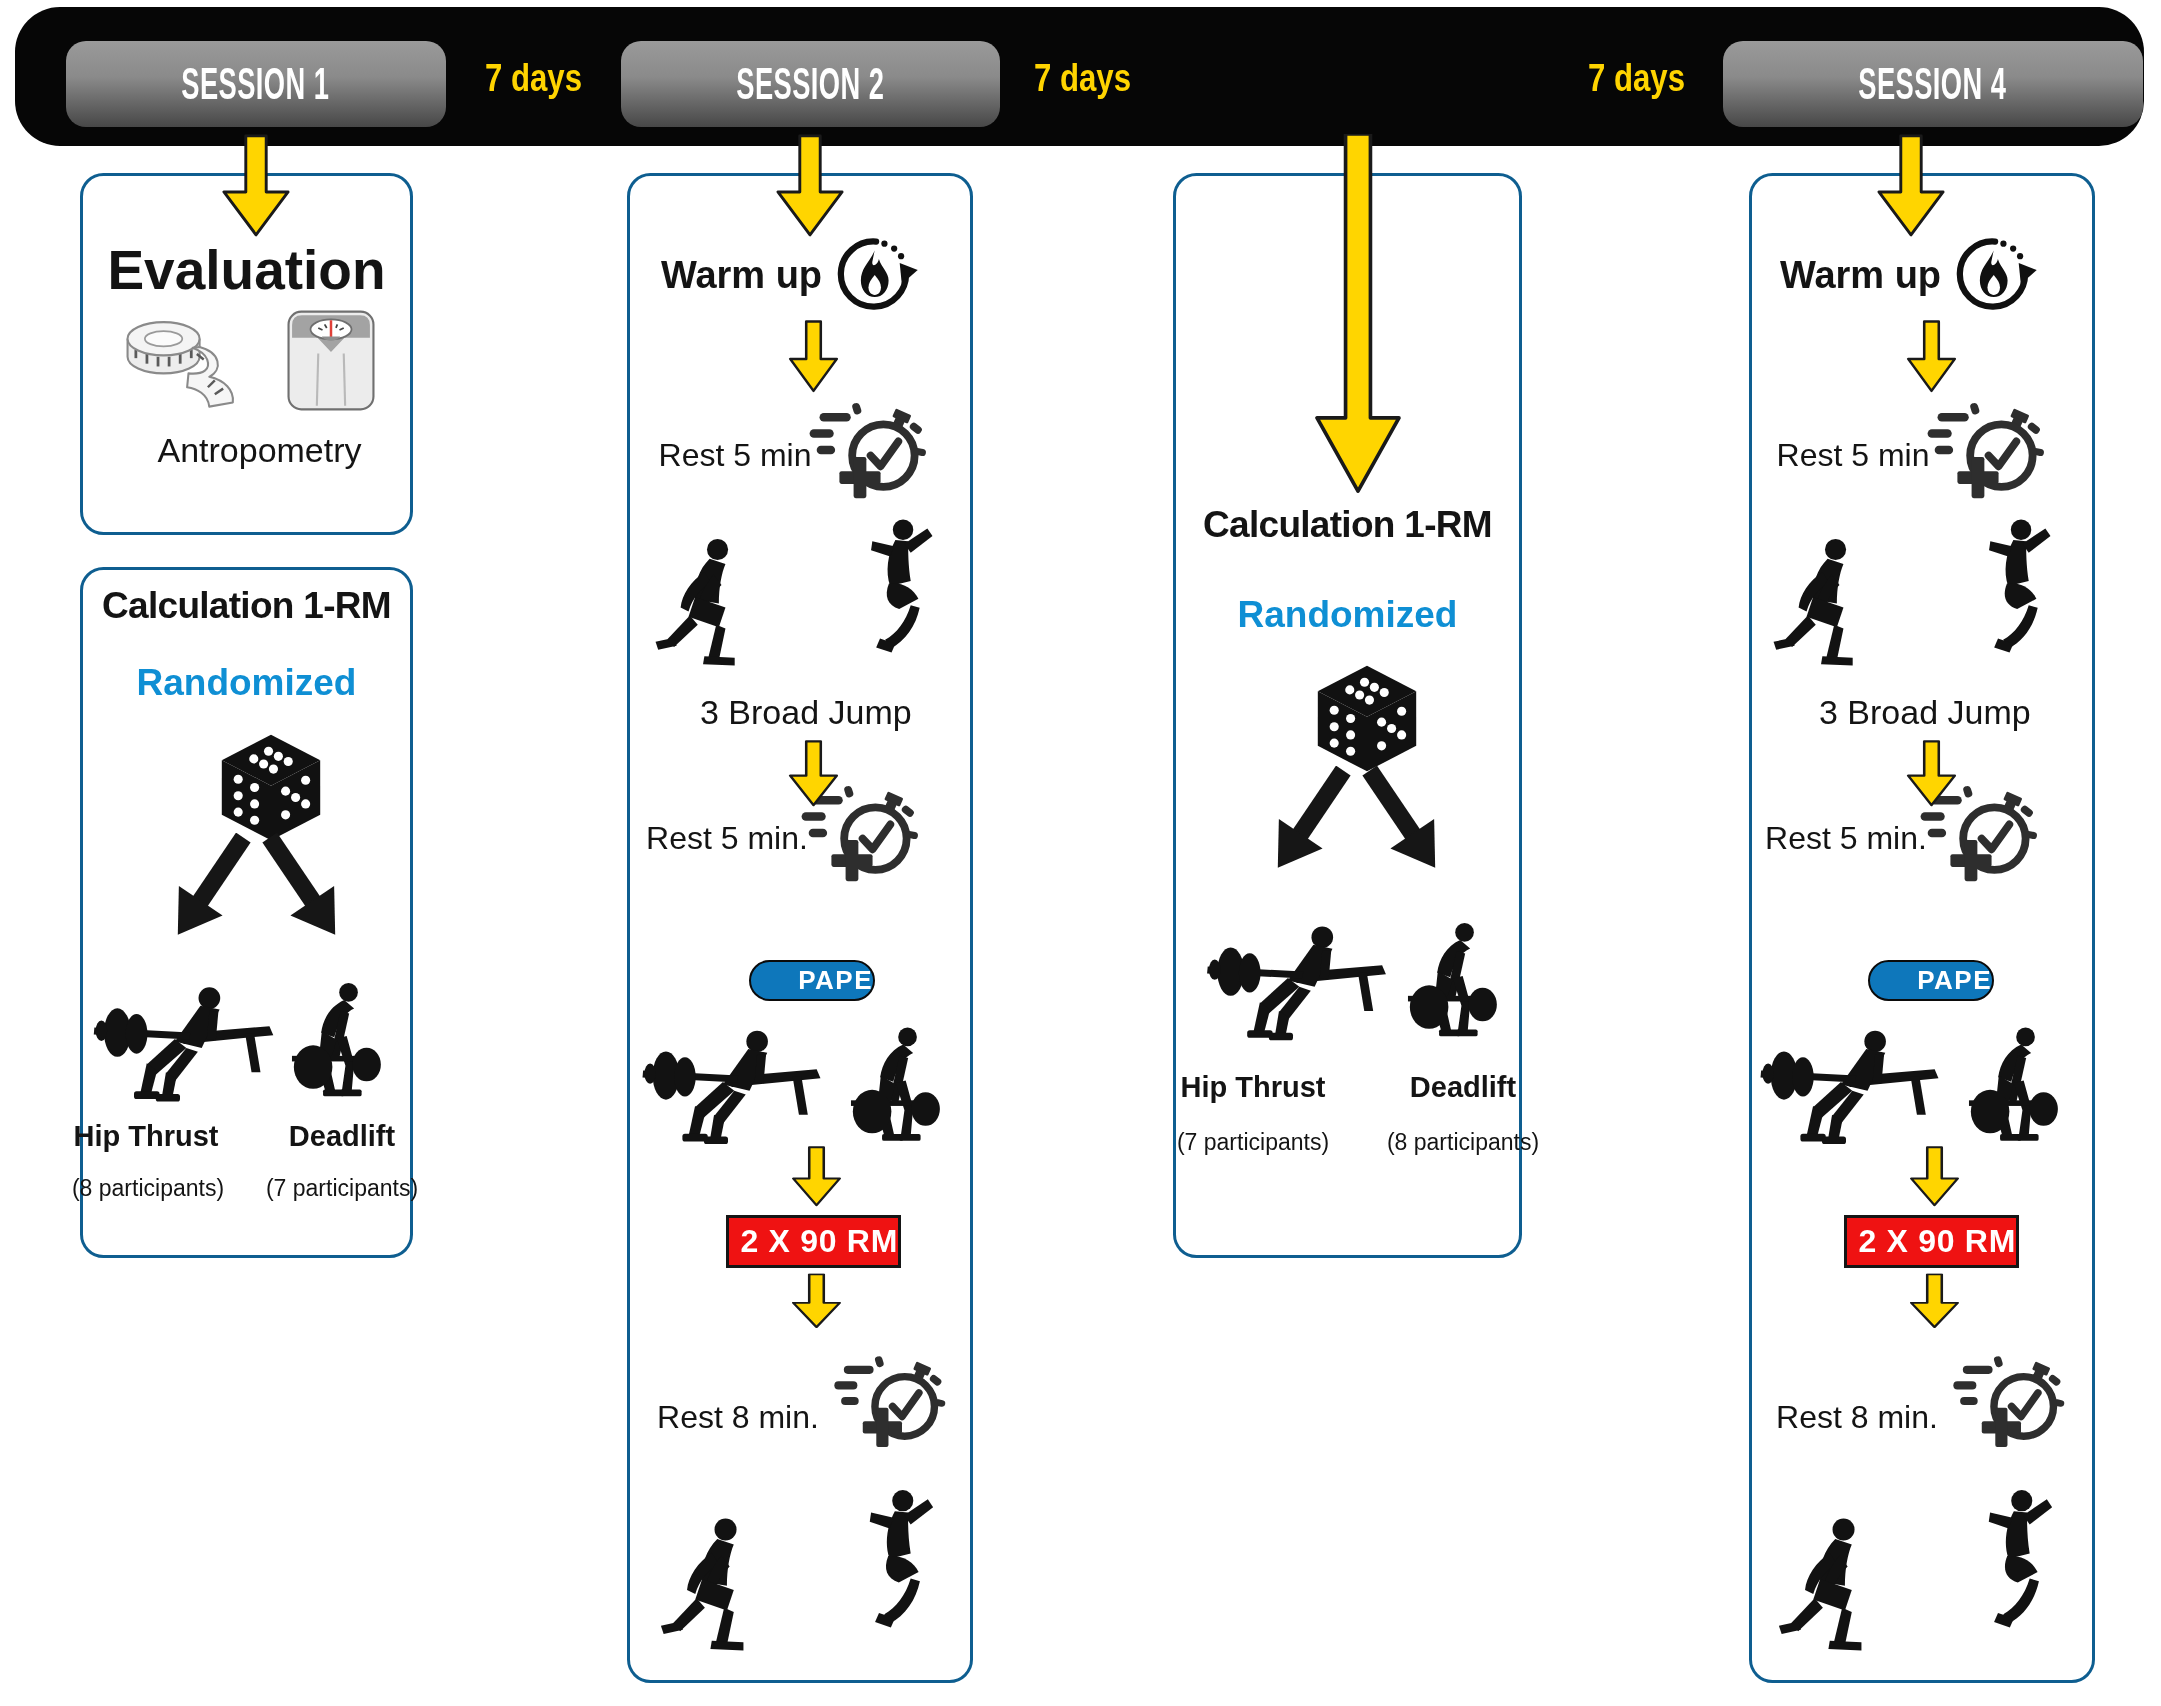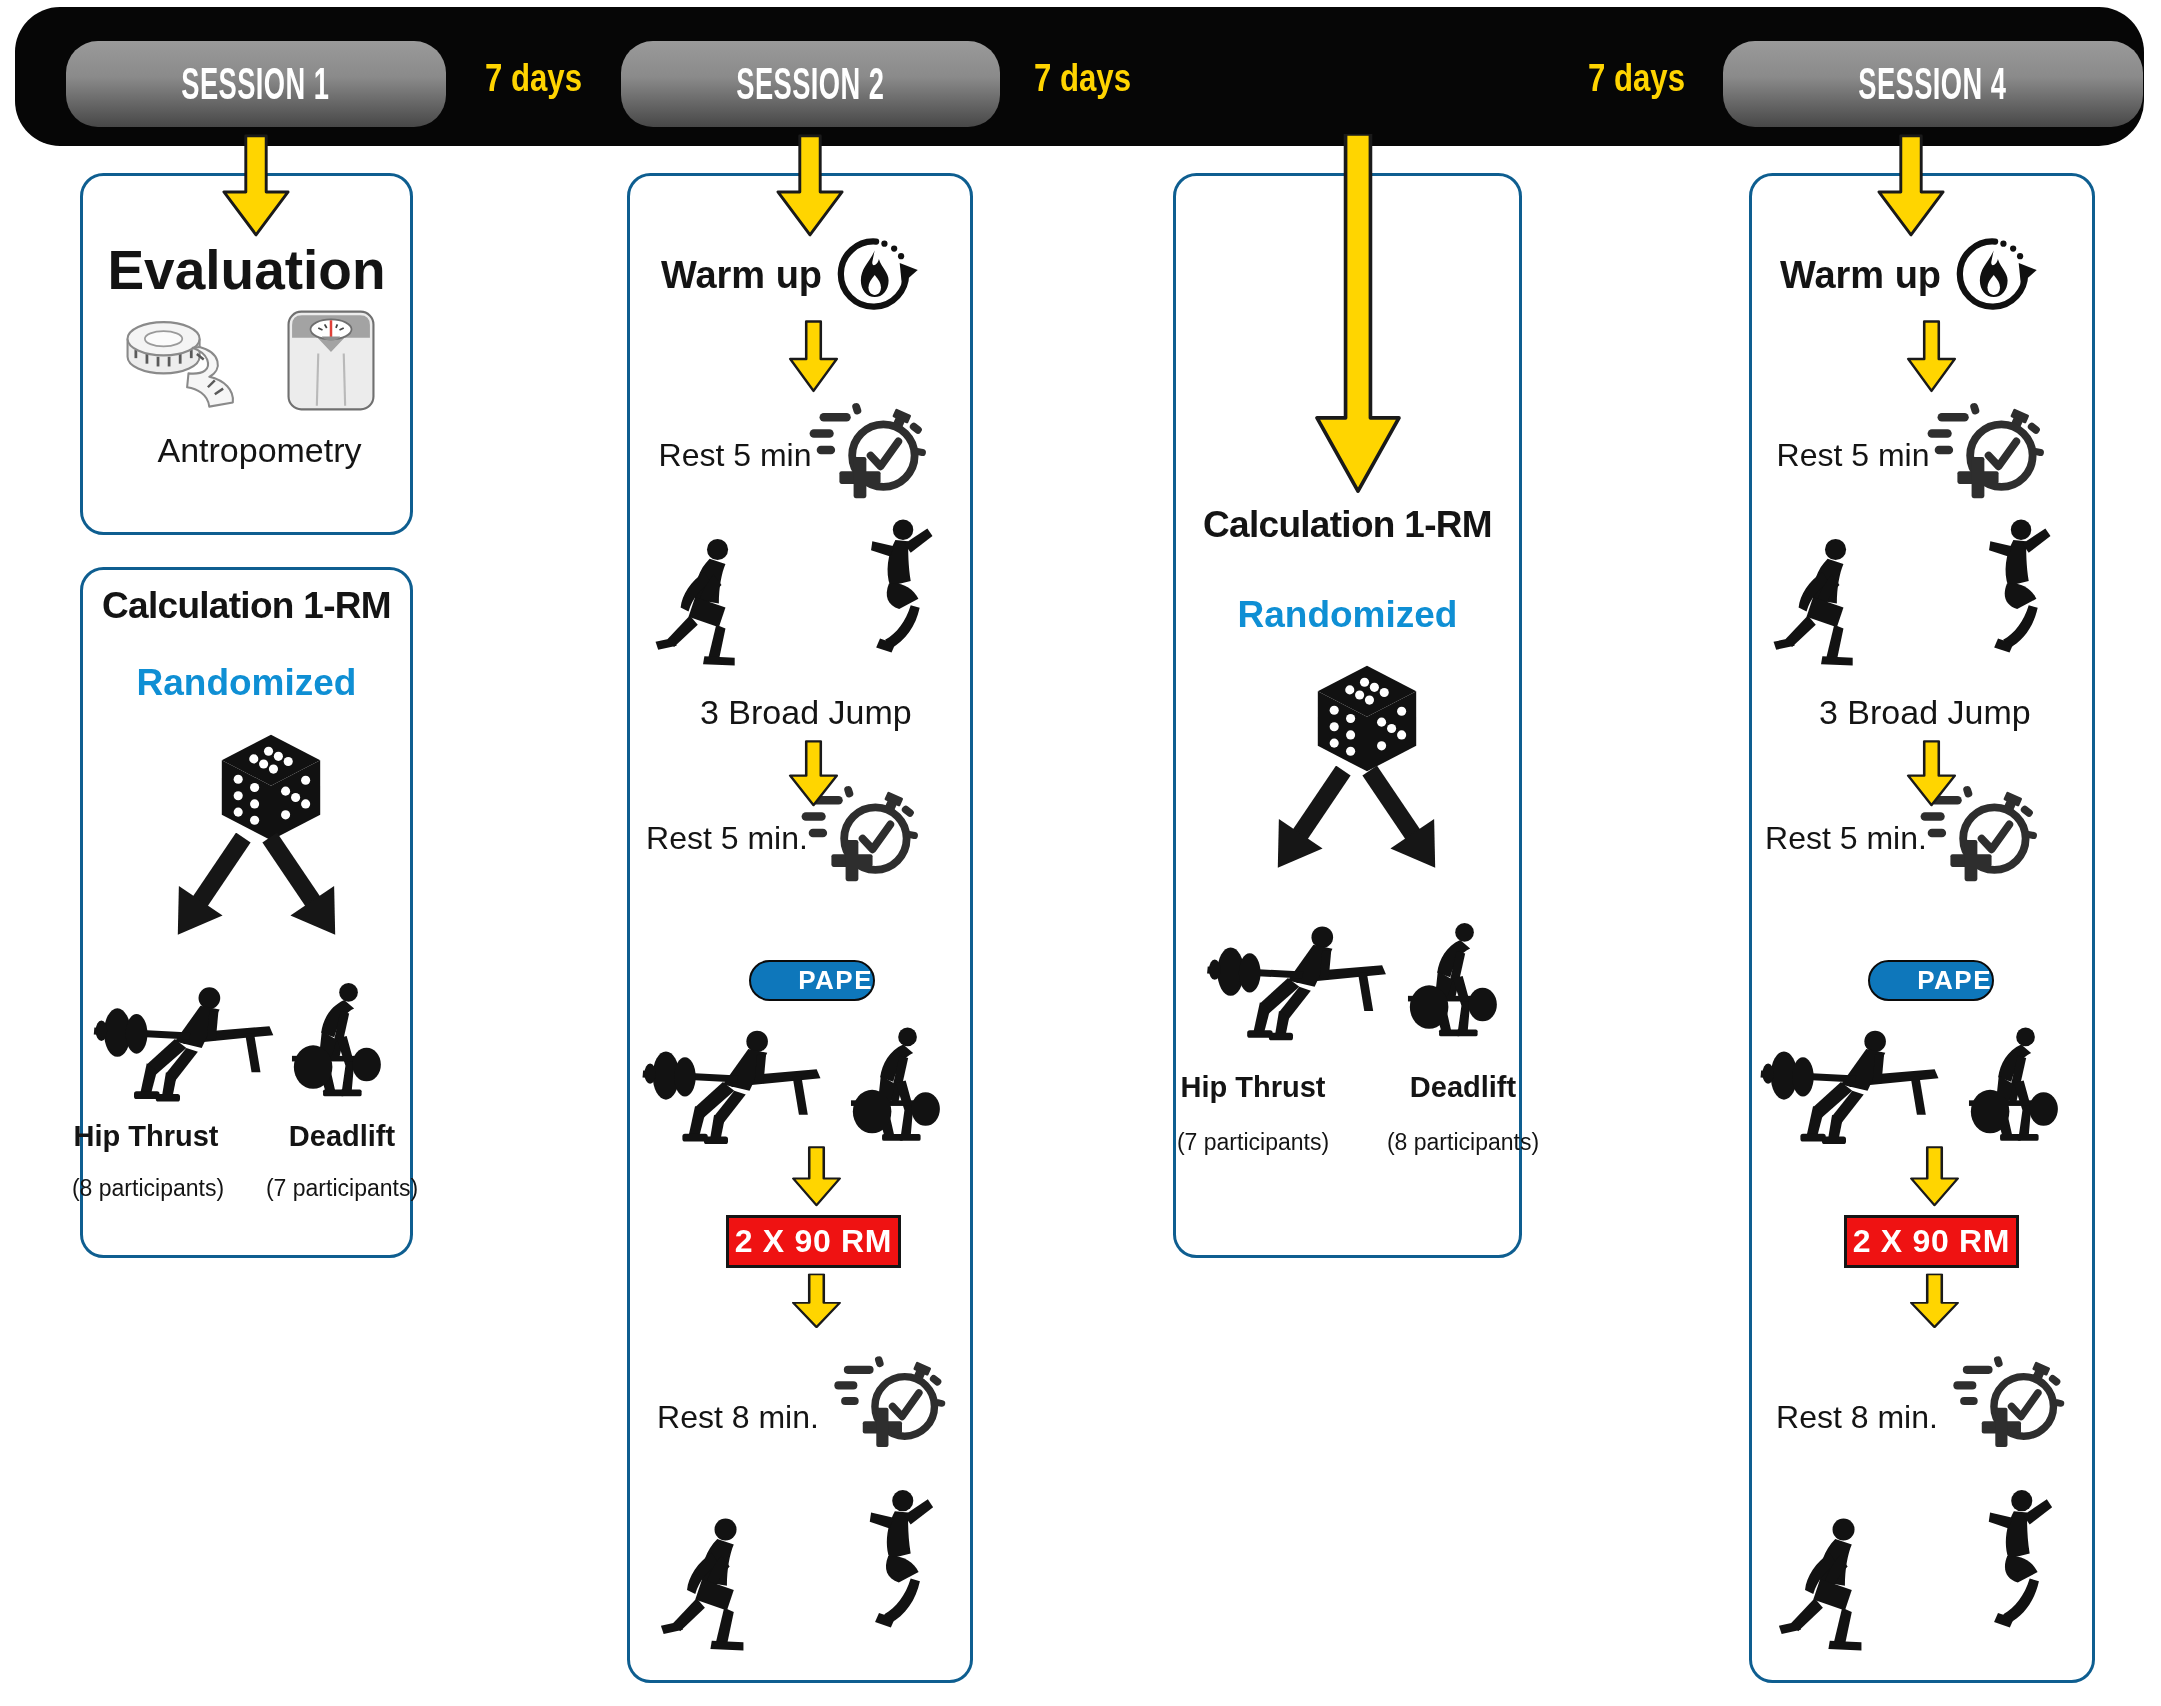--- a/index.html
+++ b/index.html
@@ -16,21 +16,21 @@
   .stage{
     position:relative;width:2161px;height:1707px;background:#fff;
     font-family:"Liberation Sans","DejaVu Sans",sans-serif;color:var(--ink);
     overflow:hidden;
   }
   .topbar{
     position:absolute;left:14.6px;top:7.3px;width:2129px;height:139px;
     background:#060606;border-radius:45px;
   }
   .pill{
-    position:absolute;top:34px;height:86px;border-radius:32px;
+    position:absolute;top:34px;height:86px;border-radius:20px;
     background:linear-gradient(180deg,#9a9a9a 0%,#8a8a8a 42%,#474747 100%);
     display:flex;align-items:center;justify-content:center;
   }
   .pill-text{
     color:#fff;font-weight:bold;font-size:44px;letter-spacing:0.7px;
     transform:scaleX(0.62);white-space:nowrap;
   }
   .days{
     position:absolute;top:44px;width:175px;height:54px;line-height:54px;
     color:var(--days-yellow);font-weight:bold;font-size:38px;text-align:center;
@@ -49,21 +49,21 @@
   .caption{font-size:34px;}
   .exname{font-weight:bold;font-size:29px;}
   .part{font-size:23px;}
   .pape-pill{
     position:absolute;background:var(--pape-blue);border:2.9px solid #0b0b0b;border-radius:22px;
     display:flex;align-items:center;justify-content:flex-end;z-index:3;
   }
   .pape-text{color:#fff;font-weight:bold;font-size:26px;letter-spacing:1.5px;}
   .set-box{
     position:absolute;background:var(--set-red);border:3.7px solid #151515;
-    display:flex;align-items:center;justify-content:center;z-index:3;
+    display:flex;align-items:center;justify-content:flex-end;z-index:3;
   }
   .set-text{color:#fff;font-weight:bold;font-size:32px;letter-spacing:0.7px;}
   svg.icon{position:absolute;z-index:4;}
   svg.arrow{position:absolute;z-index:5;}
 </style>
 </head>
 <body>
 
 <div class="stage">
 

